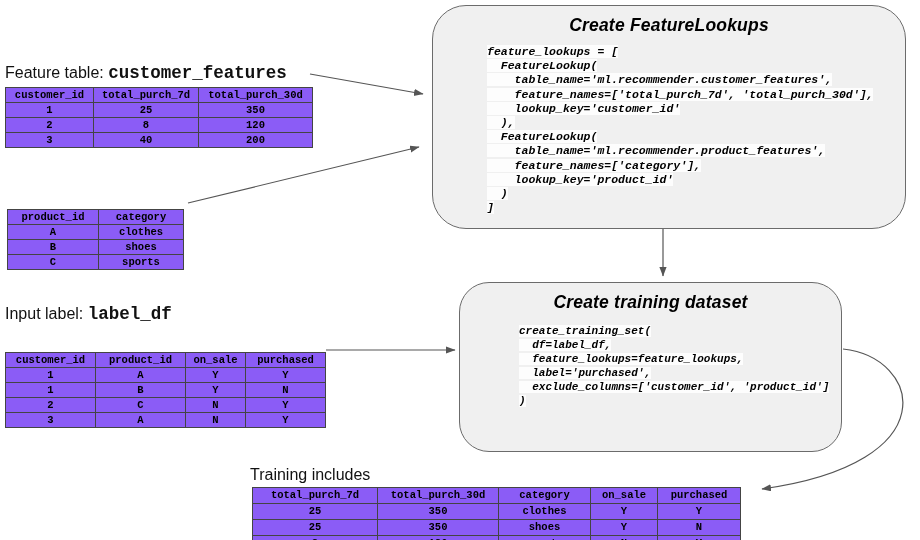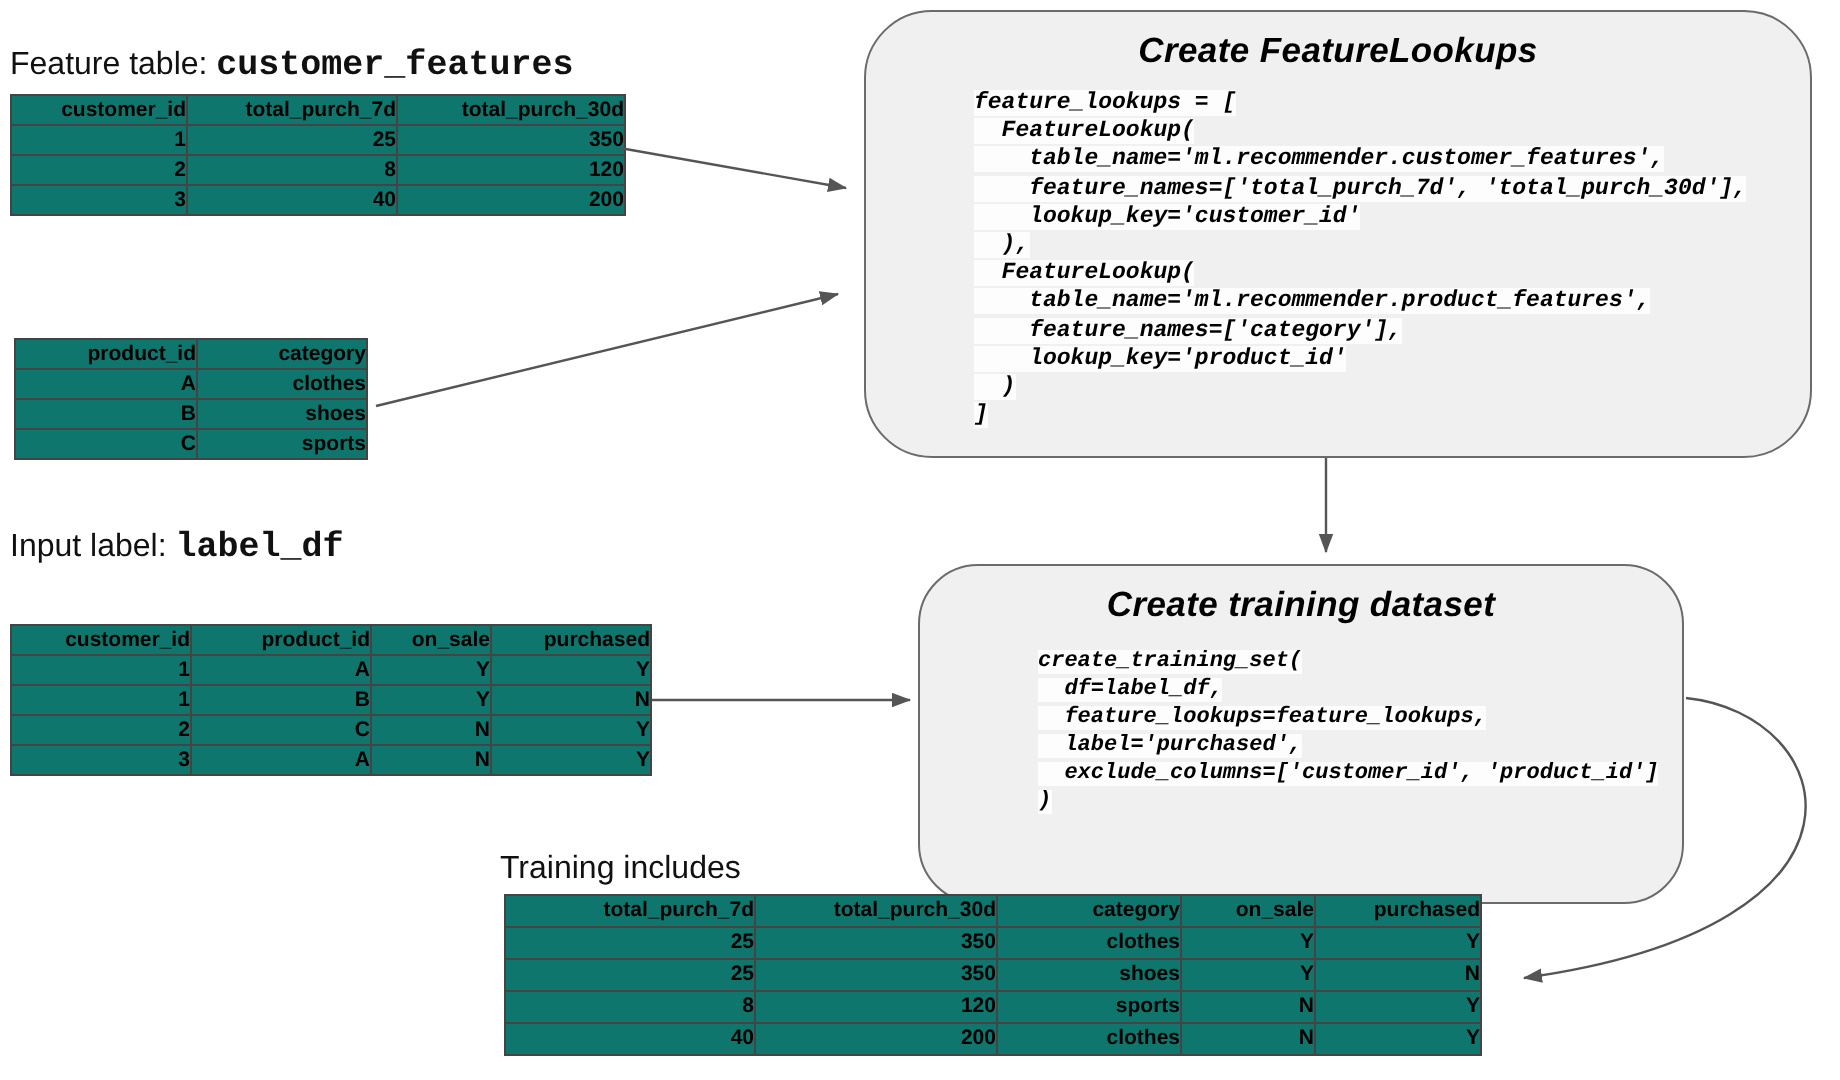--- a/index.html
+++ b/index.html
@@ -1,29 +1,29 @@
 <!DOCTYPE html>
 <html style="--box-fill: #f0f0f0; --box-border: #6b6b6b; --table-border: #444444; --arrow: #555555;"><head>
 <meta charset="utf-8">
 <style>
   * { margin:0; padding:0; box-sizing:border-box; }
   html,body { background:#fff; }
   body { font-family:"Liberation Sans", sans-serif; color:#000; }
   #canvas { position:relative; width:920px; height:540px; background:#fff; overflow:hidden; }
-  .abs { position:absolute; }
+  .abs { position:absolute;margin-top:40px; }
 
   
   .tbl-title { font-size:16px; line-height:21px; white-space:nowrap; color:#111; }
   .tbl-title .mono { font-family:"Liberation Mono","DejaVu Sans Mono",monospace; font-weight:bold; font-size:17.5px; }
 
   
   table.dtable { border-collapse:collapse; table-layout:fixed;
-                 font-family:Liberation Sans, sans-serif;
-                 font-weight:bold; font-size:10.5px; text-align:right;
-                 background:#0f766e; }
+                 font-family:Liberation Mono, monospace;
+                 font-weight:bold; font-size:10.5px; text-align:center;
+                 background:#8b5cf6; }
   .dtable th, .dtable td { border:1px solid var(--table-border,#444); padding:0;
                  height:15px; line-height:14px; overflow:hidden; white-space:nowrap; font-weight:bold; }
   table.rows16 th, table.rows16 td { height:16px; line-height:15px; }
 
   
   .box { position:absolute; background:var(--box-fill,#f0f0f0);
          border:1px solid var(--box-border,#6b6b6b);font-style:italic; }
   .box-title { text-align:center; font-weight:bold; font-size:17.5px; padding-top:9px; letter-spacing:0.2px; }
   .code { position:absolute; font-family:"Liberation Mono","DejaVu Sans Mono",monospace;
           font-weight:bold; white-space:pre; }

